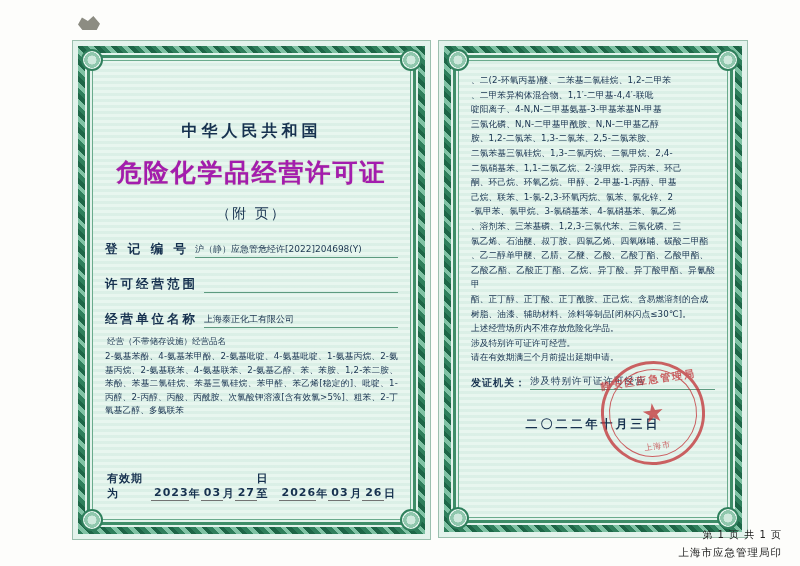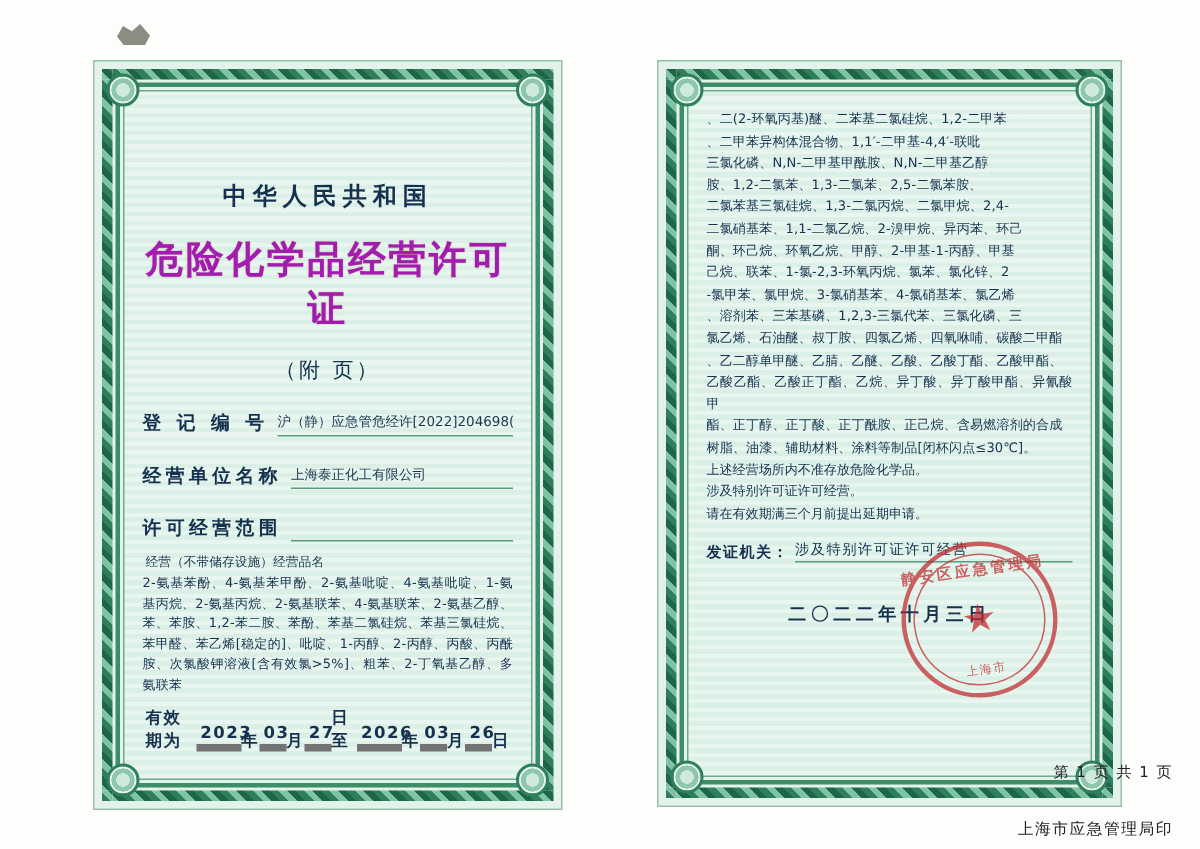--- a/index.html
+++ b/index.html
@@ -16,21 +16,21 @@
     background: #fdfdfb;
   }
 
   
   .cert {
     position: absolute;
     background: #e3f3ec;
     border: 1px solid #9bbfae;
     overflow: hidden;
   }
-  .cert.left  { left: 62px;  top: 40px; width: 313px; height: 500px; }
+  .cert.left  { left: 72px;  top: 40px; width: 359px; height: 500px; }
   .cert.right { left: 438px; top: 40px; width: 310px; height: 498px; }
 
   
   .frame-outer {
     position: absolute; inset: 5px;
     border: 7px solid #2f7f5c;
     border-image: repeating-linear-gradient(45deg,
         #2f7f5c 0 4px, #7fc2a4 4px 8px, #1d6647 8px 12px) 7;
   }
   .frame-mid {
@@ -138,21 +138,21 @@
     align-items: flex-end;
     font-size: 11px;
     color: #16314f;
     font-weight: bold;
     letter-spacing: 1px;
   }
   .valid-row .seg { display: flex; align-items: flex-end; }
   .valid-row .num {
     font-size: 11px;
     font-weight: bold;
-    border-bottom: 5px solid #737373;
+    border-bottom: 1px solid #737373;
     padding: 0 3px 1px;
     min-width: 14px;
     text-align: center;
   }
   .valid-row .num.yr { min-width: 28px; }
 
   
   .chem-list {
     font-size: 8.7px;
     line-height: 14.6px;
@@ -230,21 +230,21 @@
     position: absolute;
     left: 50%; top: 50%;
     transform: translate(-50%,-50%);
     font-size: 26px;
     line-height: 1;
   }
 
   
   .page-no {
     position: absolute;
-    right: 18px; top: 508px;
+    right: 18px; top: 528px;
     font-size: 10px;
     color: #222;
     letter-spacing: 1px;
   }
   .foot-seal {
     position: absolute;
     right: 18px; top: 546px;
     font-size: 10.5px;
     color: #222;
     letter-spacing: 1px;
@@ -279,27 +279,27 @@
       <div class="cn-title">中华人民共和国</div>
       <div class="cn-main">危险化学品经营许可证</div>
       <div class="cn-sub">（附  页）</div>
 
       <div class="field">
         <span class="lbl">登 记 编 号</span>
         <span class="val">沪（静）应急管危经许[2022]204698(Y)</span>
       </div>
 
       <div class="field">
+        <span class="lbl">许可经营范围</span>
+        <span class="val"></span>
+      </div>
+
+      <div class="field">
         <span class="lbl">经营单位名称</span>
         <span class="val">上海泰正化工有限公司</span>
-      </div>
-
-      <div class="field">
-        <span class="lbl">许可经营范围</span>
-        <span class="val"></span>
       </div>
 
       <div class="scope-note">经营（不带储存设施）经营品名</div>
       <div class="scope-body">2-氨基苯酚、4-氨基苯甲酚、2-氨基吡啶、4-氨基吡啶、1-氨基丙烷、2-氨基丙烷、2-氨基联苯、4-氨基联苯、2-氨基乙醇、苯、苯胺、1,2-苯二胺、苯酚、苯基二氯硅烷、苯基三氯硅烷、苯甲醛、苯乙烯[稳定的]、吡啶、1-丙醇、2-丙醇、丙酸、丙酰胺、次氯酸钾溶液[含有效氯&gt;5%]、粗苯、2-丁氧基乙醇、多氨联苯</div>
 
       <div class="valid-row">
         <span class="seg">有效期为</span>
         <span class="num yr">2023</span>
         <span>年</span>
         <span class="num">03</span>
@@ -322,20 +322,21 @@
     <div class="frame-inner"></div>
     <div class="rosette tl"></div>
     <div class="rosette tr"></div>
     <div class="rosette bl"></div>
     <div class="rosette br"></div>
 
     <div class="content">
       <div class="chem-list">
         <span class="li">、二(2-环氧丙基)醚、二苯基二氯硅烷、1,2-二甲苯</span>
         <span class="li">、二甲苯异构体混合物、1,1′-二甲基-4,4′-联吡</span>
+        <span class="li">啶阳离子、4-N,N-二甲基氨基-3-甲基苯基N-甲基</span>
         <span class="li">三氯化磷、N,N-二甲基甲酰胺、N,N-二甲基乙醇</span>
         <span class="li">胺、1,2-二氯苯、1,3-二氯苯、2,5-二氯苯胺、</span>
         <span class="li">二氯苯基三氯硅烷、1,3-二氯丙烷、二氯甲烷、2,4-</span>
         <span class="li">二氯硝基苯、1,1-二氯乙烷、2-溴甲烷、异丙苯、环己</span>
         <span class="li">酮、环己烷、环氧乙烷、甲醇、2-甲基-1-丙醇、甲基</span>
         <span class="li">己烷、联苯、1-氯-2,3-环氧丙烷、氯苯、氯化锌、2</span>
         <span class="li">-氯甲苯、氯甲烷、3-氯硝基苯、4-氯硝基苯、氯乙烯</span>
         <span class="li">、溶剂苯、三苯基磷、1,2,3-三氯代苯、三氯化磷、三</span>
         <span class="li">氯乙烯、石油醚、叔丁胺、四氯乙烯、四氧咻哺、碳酸二甲酯</span>
         <span class="li">、乙二醇单甲醚、乙腈、乙醚、乙酸、乙酸丁酯、乙酸甲酯、</span>

